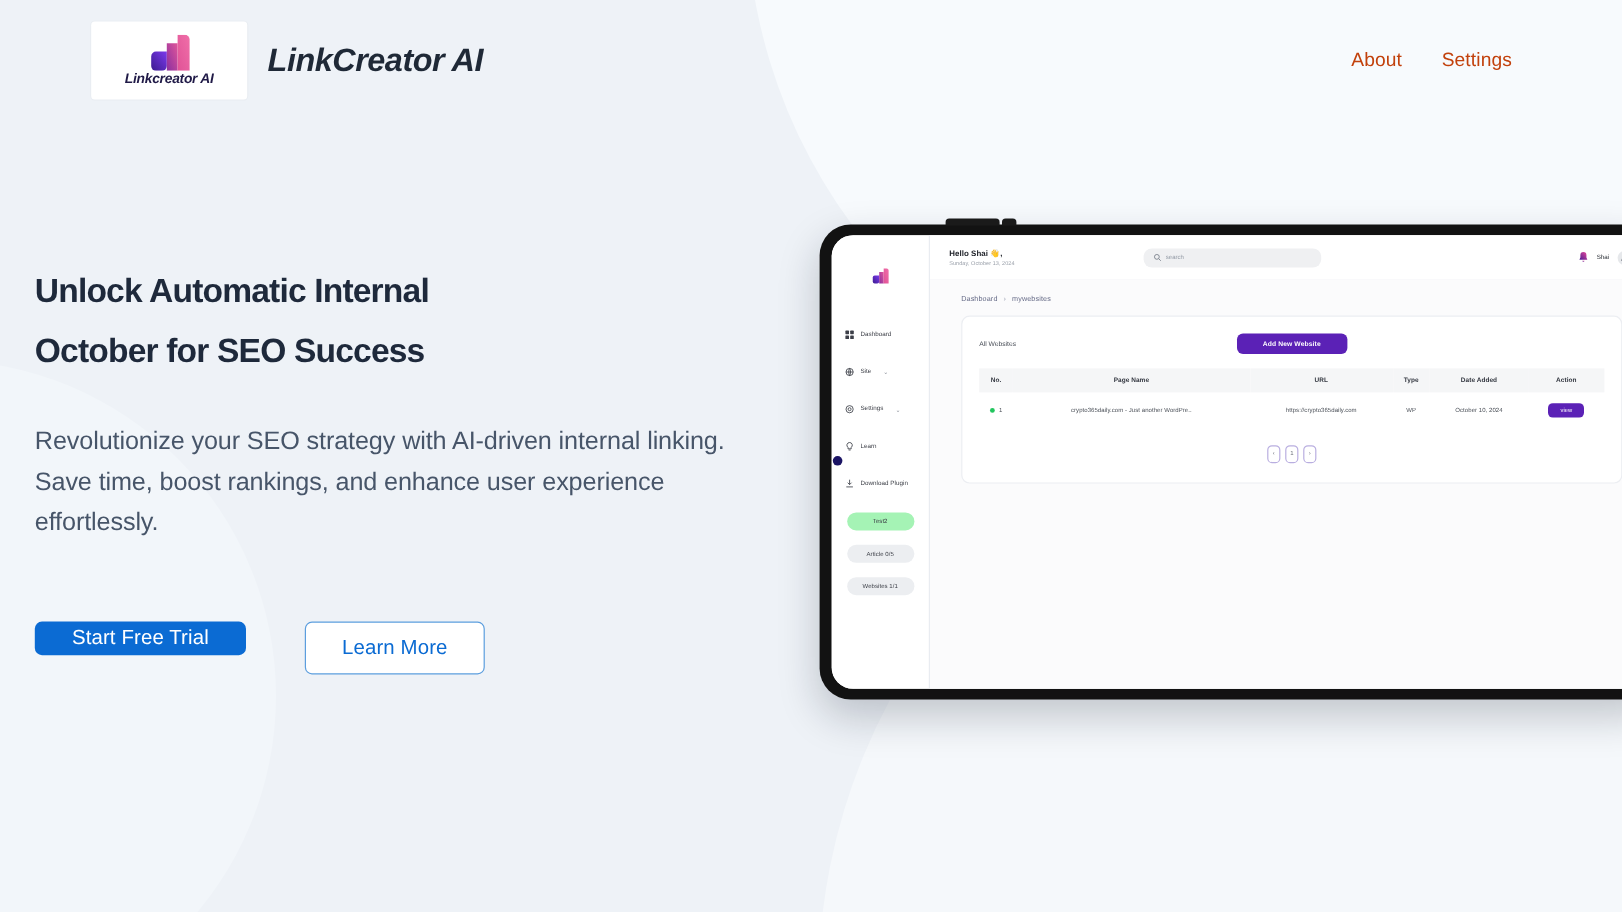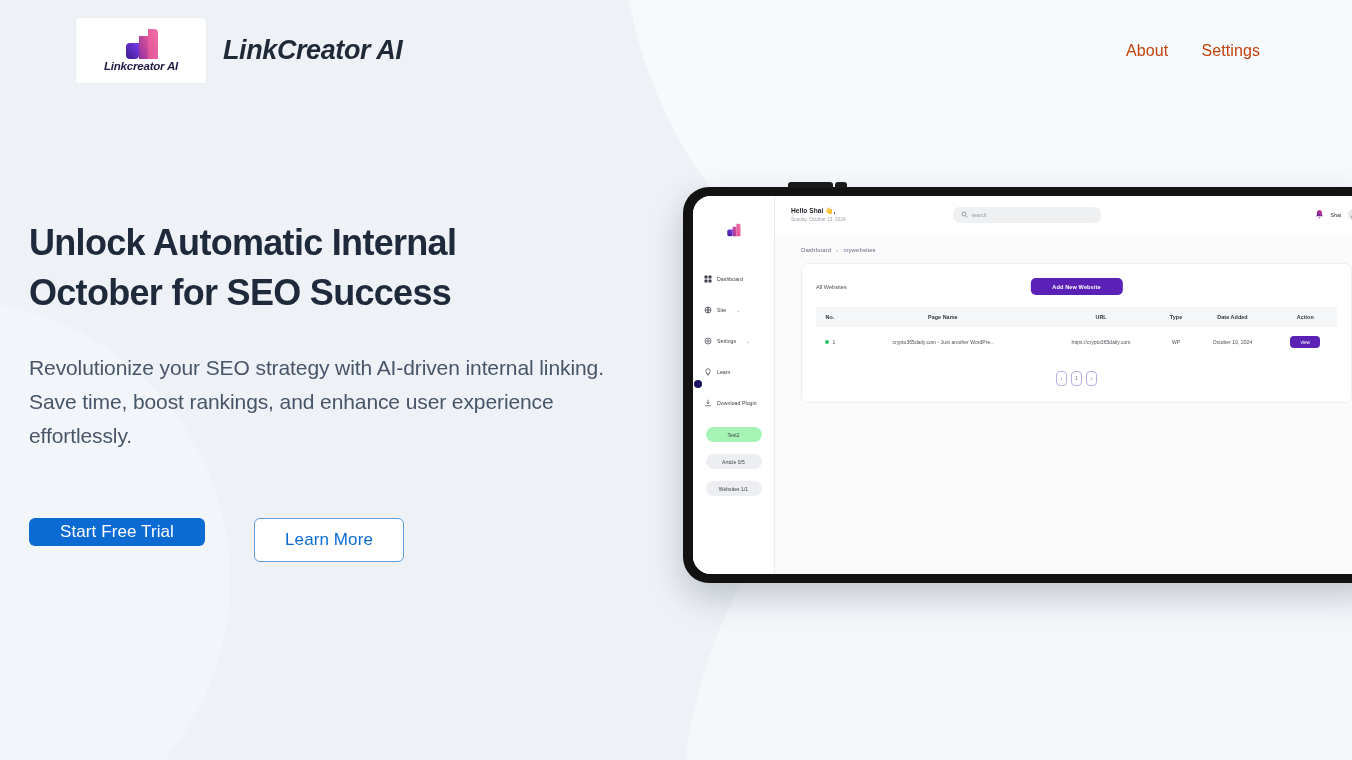--- a/index.html
+++ b/index.html
@@ -101,21 +101,21 @@
     position: relative;
     z-index: 2;
     display: flex;
     align-items: flex-start;
     padding: 0 0 0 29px;
   }
 
   .hero-copy { width: 620px; padding-top: 117px; }
 
   .hero-title {
-    font-size: 36px;
+    font-size: 28px;
     line-height: 50px;
     font-weight: 700;
     color: #1e293b;
     letter-spacing: -0.7px;
   }
 
   .hero-sub {
     margin-top: 33px;
     font-size: 21px;
     line-height: 34px;

